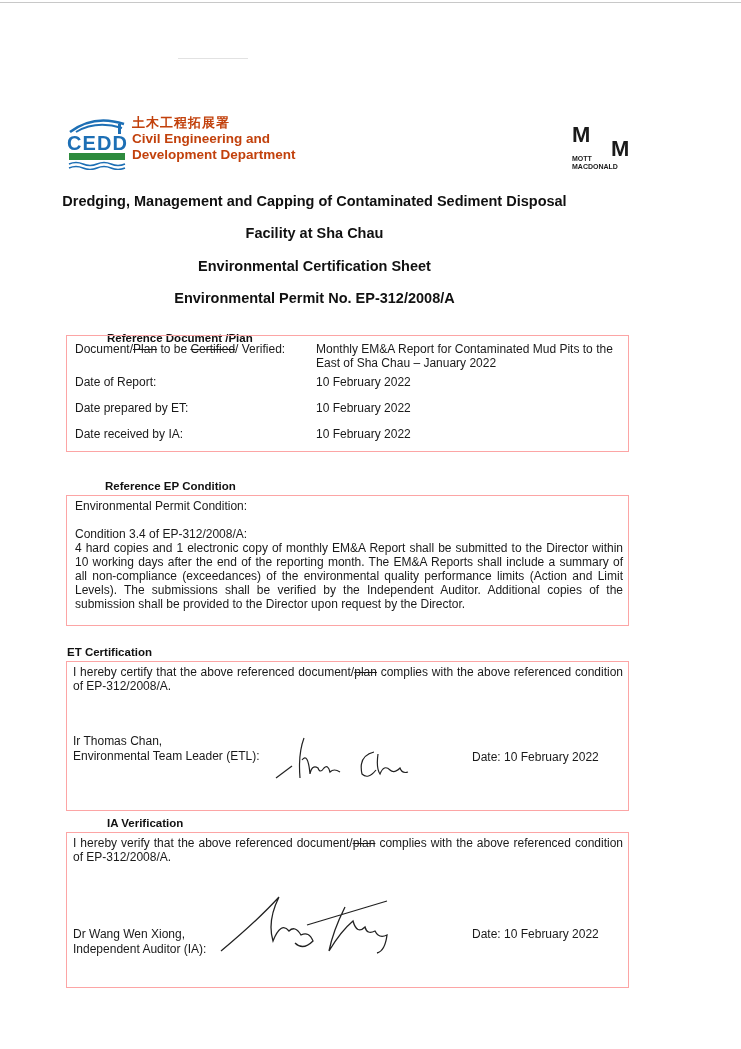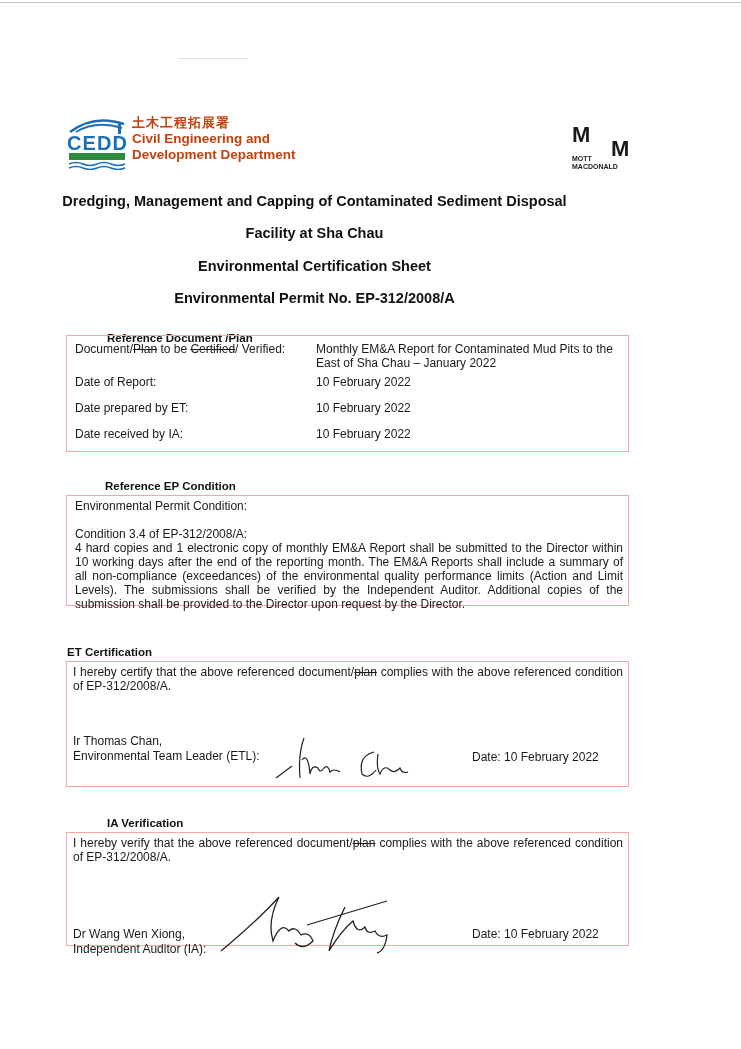--- a/index.html
+++ b/index.html
@@ -82,43 +82,43 @@
     <span class="lbl">Date prepared by ET:</span>
     <span class="val">10 February 2022</span>
   </div>
   <div class="ref-row" style="top:91px;">
     <span class="lbl">Date received by IA:</span>
     <span class="val">10 February 2022</span>
   </div>
 </div>
 
 <div class="sec-h" style="top:480px;padding-left:38px;">Reference EP Condition</div>
-<div class="box" style="top:495px; height:111px;">
+<div class="box" style="top:495px; height:131px;">
   <div class="cond-text" style="top:3px;">Environmental Permit Condition:</div>
   <div class="cond-text" style="top:31px;">Condition 3.4 of EP-312/2008/A:</div>
   <div class="cond-text" style="top:45px;">4 hard copies and 1 electronic copy of monthly EM&amp;A Report shall be submitted to the Director within 10 working days after the end of the reporting month. The EM&amp;A Reports shall include a summary of all non-compliance (exceedances) of the environmental quality performance limits (Action and Limit Levels). The submissions shall be verified by the Independent Auditor. Additional copies of the submission shall be provided to the Director upon request by the Director.</div>
 </div>
 
 <div class="sec-h" style="top:646px;">ET Certification</div>
-<div class="box" style="top:661px; height:126px;">
+<div class="box" style="top:661px; height:150px;">
   <div class="cert-text" style="top:3px;"><span>I hereby certify that the above referenced document/</span><span class="strike">plan</span><span> complies with the above referenced condition of EP-312/2008/A.</span></div>
   <div class="signer" style="top:72px;">
     <div>Ir Thomas Chan,</div>
     <div>Environmental Team Leader (ETL):</div>
   </div>
   <svg class="sig" style="left:207px; top:72px;" width="160" height="50">
     <path d="M2 44 L18 32" stroke="#222" stroke-width="1.2" fill="none"></path>
     <path d="M30 4 Q24 20 26 44 M28 26 Q34 18 36 40 Q38 30 44 34 Q46 40 50 34 Q54 30 56 38 Q60 34 66 38" stroke="#222" stroke-width="1.2" fill="none"></path>
     <path d="M100 18 Q84 22 88 40 Q94 46 102 36 M104 20 Q102 34 106 40 Q110 30 116 36 Q120 40 126 34 Q128 40 134 38" stroke="#222" stroke-width="1.2" fill="none"></path>
   </svg>
   <div class="date" style="top:88px;">Date: 10 February 2022</div>
 </div>
 
 <div class="sec-h" style="top:817px;padding-left:40px;">IA Verification</div>
-<div class="box" style="top:832px; height:114px;">
+<div class="box" style="top:832px; height:156px;">
   <div class="cert-text" style="top:3px;"><span>I hereby verify that the above referenced document/</span><span class="strike">plan</span><span> complies with the above referenced condition of EP-312/2008/A.</span></div>
   <div class="signer" style="top:94px;">
     <div>Dr Wang Wen Xiong,</div>
     <div>Independent Auditor (IA):</div>
   </div>
   <svg class="sig" style="left:150px; top:58px;" width="230" height="70">
     <path d="M4 60 Q40 30 62 6 M62 6 Q50 30 56 50 Q64 30 72 40 Q78 34 84 44 Q92 40 96 50 Q86 60 78 52" stroke="#222" stroke-width="1.3" fill="none"></path>
     <path d="M90 34 L170 10 M128 16 Q116 40 112 60 Q124 40 136 30 Q140 44 148 36 Q150 44 158 40 Q162 48 170 44 Q168 60 160 62" stroke="#222" stroke-width="1.3" fill="none"></path>
   </svg>
   <div class="date" style="top:94px;">Date: 10 February 2022</div>

